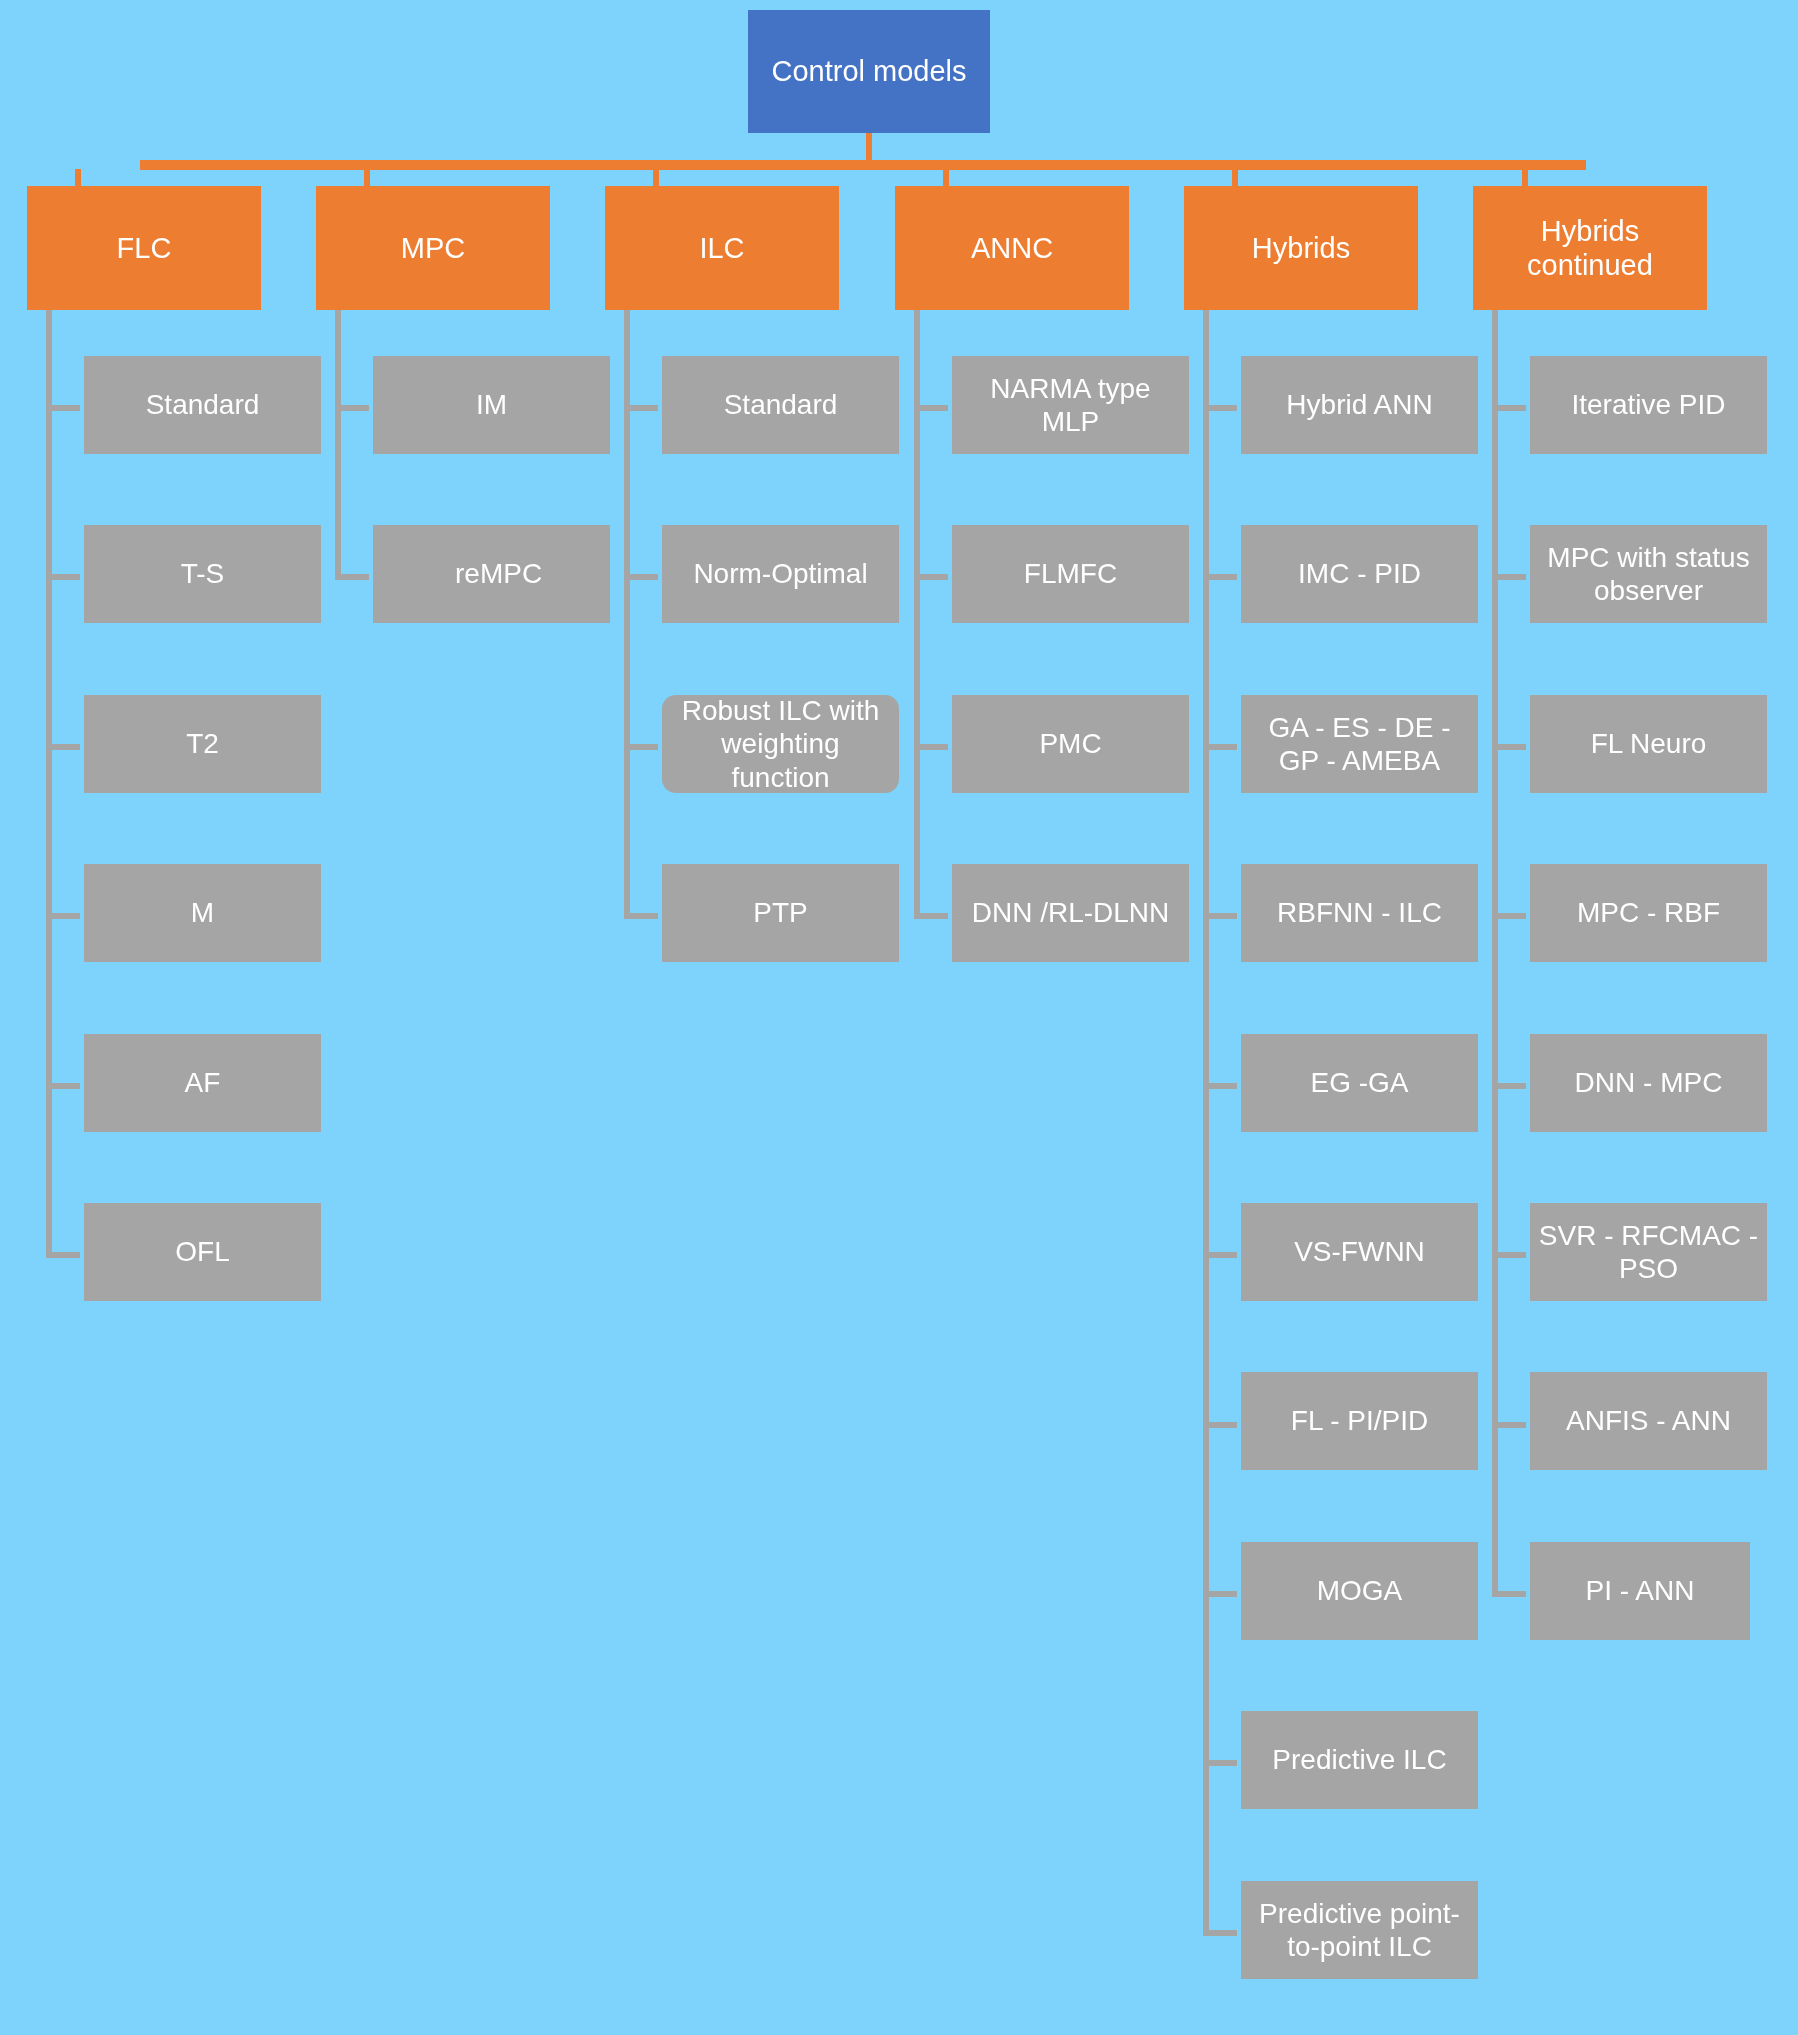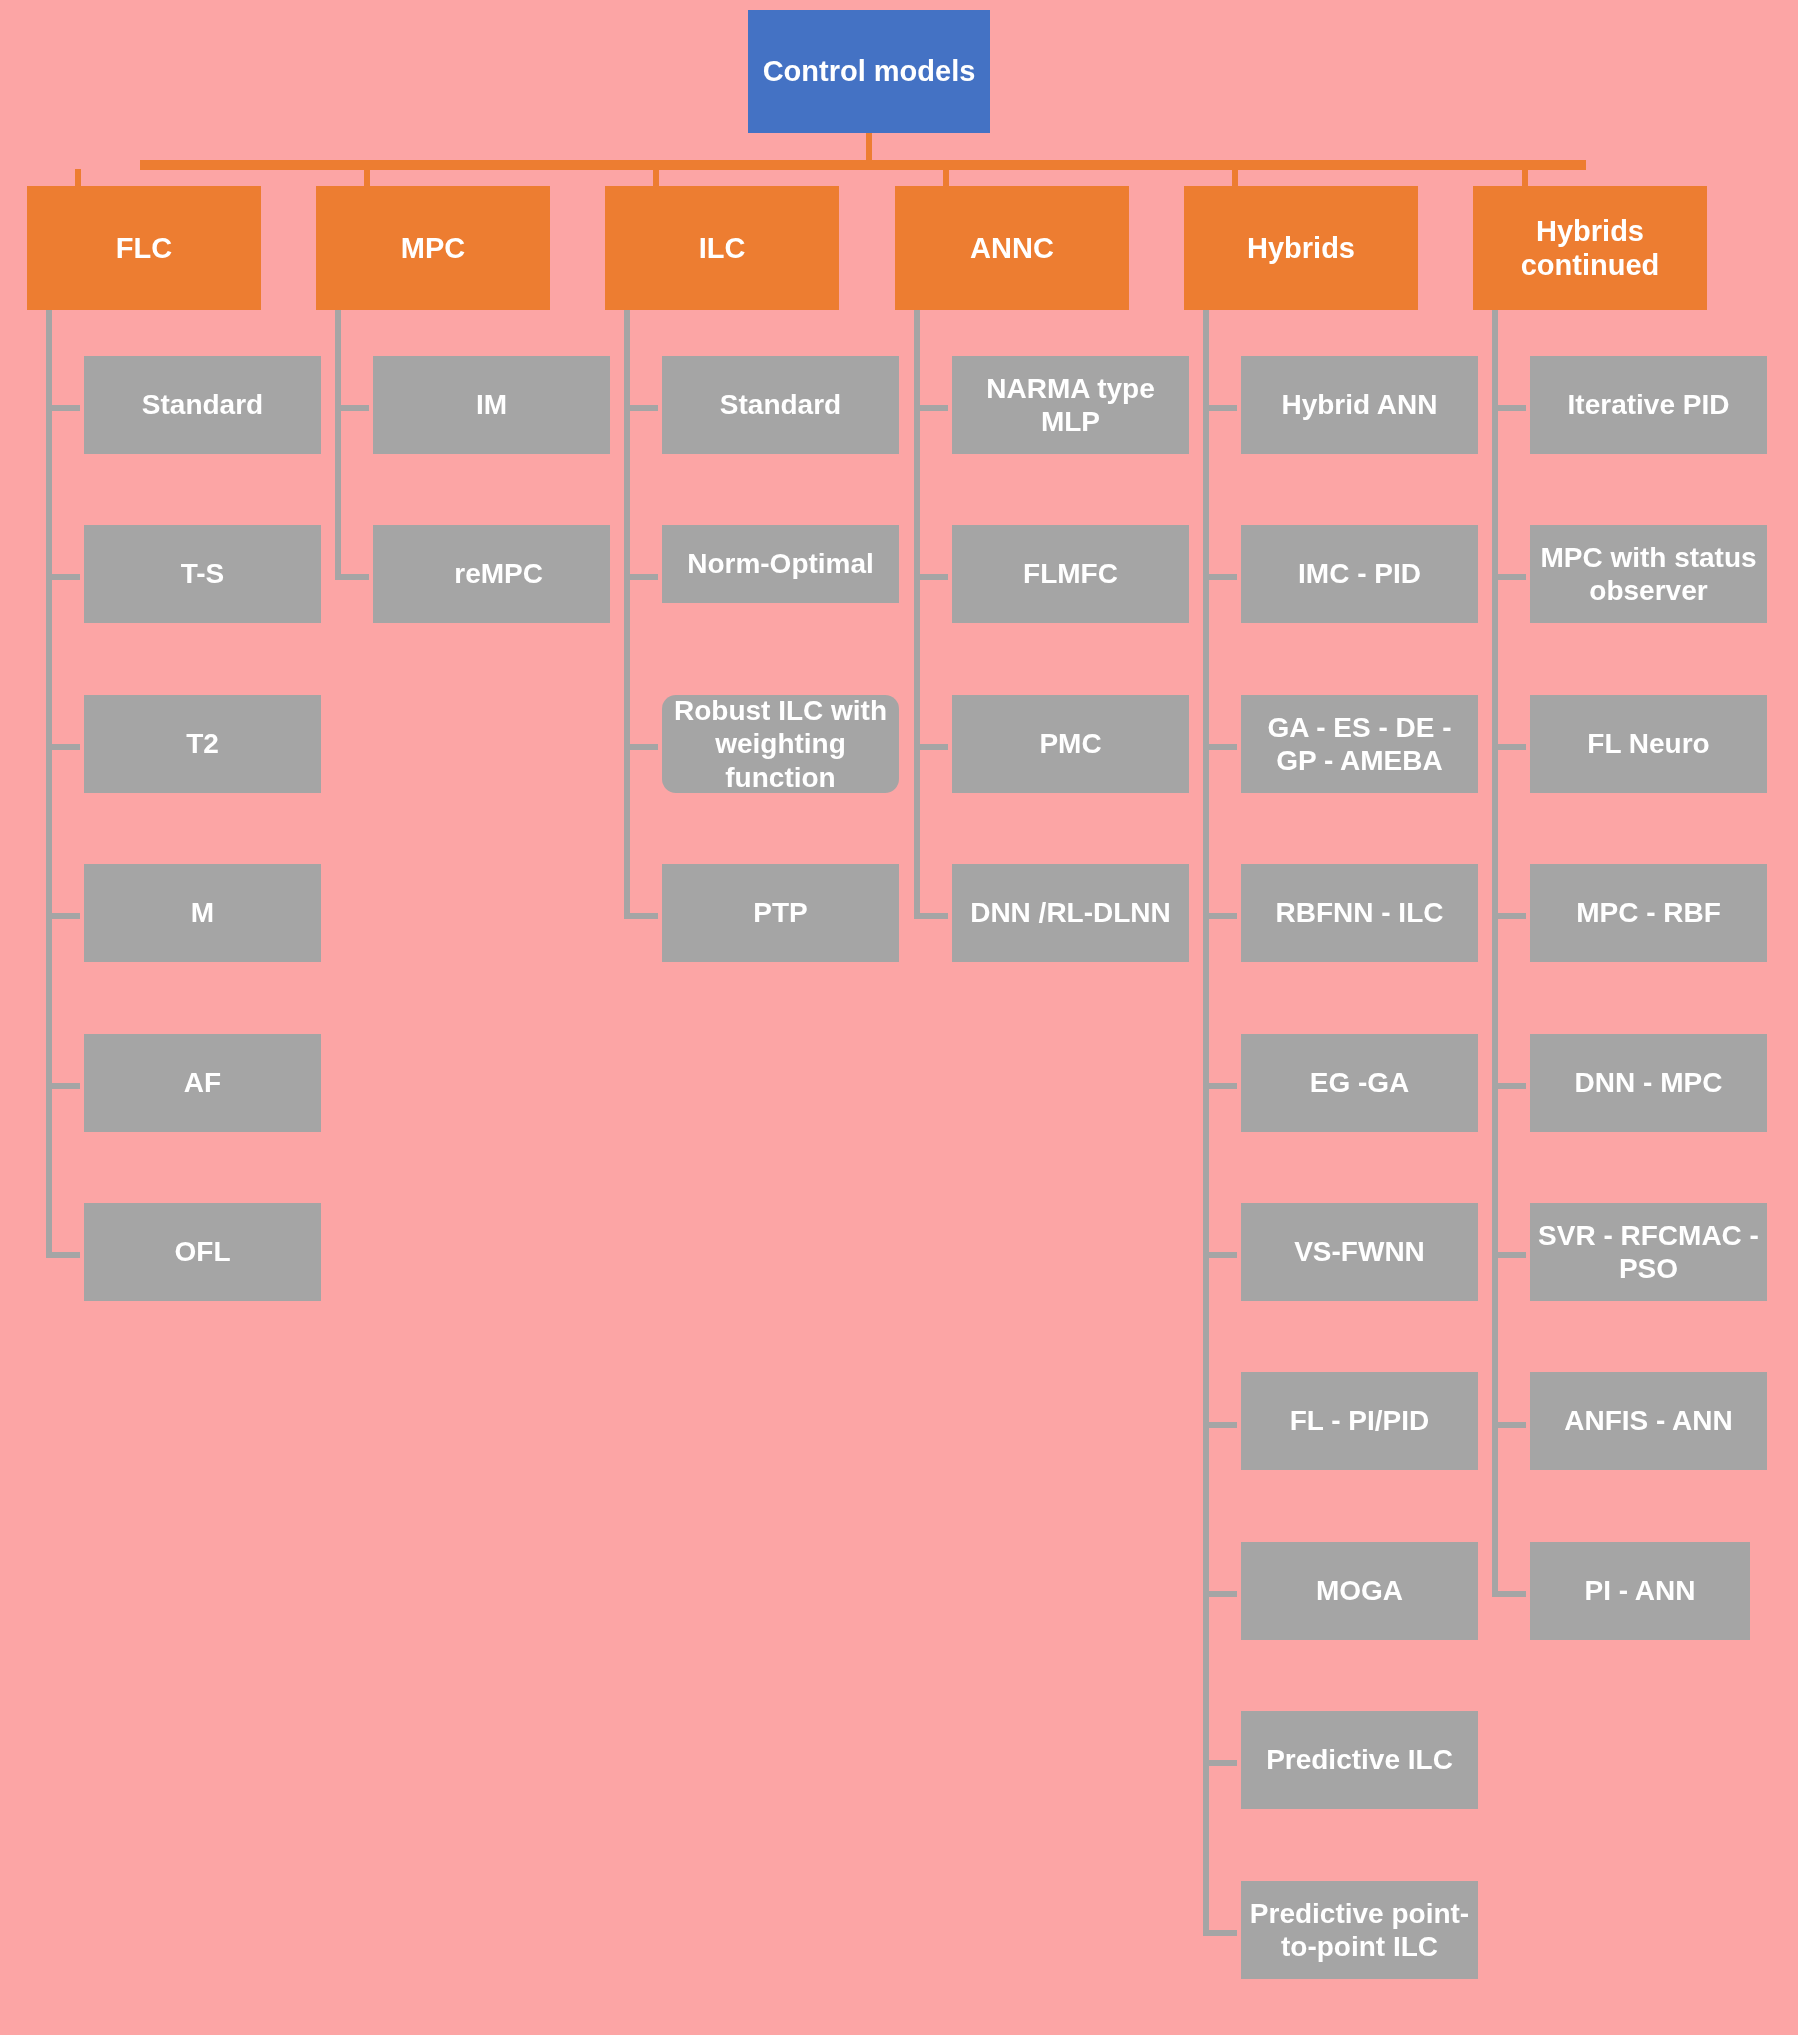--- a/index.html
+++ b/index.html
@@ -7,23 +7,22 @@
     padding: 0;
     background: #ffffff;
   }
   body {
     font-family: "Liberation Sans", sans-serif;
   }
   #chart-root {
     position: relative;
     width: 1799px;
     height: 2035px;
-    background: #fca5a5;
+    background: #7dd3fc;
     overflow: hidden;
-    font-weight: bold;
   }
 
   
   .node {
     position: absolute;
     display: flex;
     align-items: center;
     justify-content: center;
     text-align: center;
     color: #ffffff;
@@ -80,21 +79,21 @@
     <div class="conn gray" style="left: 335px; top: 405px; width: 34px; height: 6.1px;"></div>
     <div class="node leaf" style="left: 373px; top: 356px; width: 237px; height: 98px;">IM</div>
     <div class="conn gray" style="left: 335px; top: 574px; width: 34px; height: 6.1px;"></div>
     <div class="node leaf" style="left: 373px; top: 525px; width: 237px; height: 98px; padding-left: 21px;">reMPC</div>
     <div class="conn orange" style="left: 653px; top: 169px; width: 6.1px; height: 17px;"></div>
     <div class="node cat" style="left: 605px; top: 186px; width: 234px; height: 124px;">ILC</div>
     <div class="conn gray" style="left: 624px; top: 310px; width: 6.1px; height: 609px;"></div>
     <div class="conn gray" style="left: 624px; top: 405px; width: 34px; height: 6.1px;"></div>
     <div class="node leaf" style="left: 662px; top: 356px; width: 237px; height: 98px;">Standard</div>
     <div class="conn gray" style="left: 624px; top: 574px; width: 34px; height: 6.1px;"></div>
-    <div class="node leaf" style="left: 662px; top: 525px; width: 237px; height: 78px;">Norm-Optimal</div>
+    <div class="node leaf" style="left: 662px; top: 525px; width: 237px; height: 98px;">Norm-Optimal</div>
     <div class="conn gray" style="left: 624px; top: 744px; width: 34px; height: 6.1px;"></div>
     <div class="node leaf" style="left: 662px; top: 695px; width: 237px; height: 98px; border-radius: 14px;">Robust ILC with weighting function</div>
     <div class="conn gray" style="left: 624px; top: 913px; width: 34px; height: 6.1px;"></div>
     <div class="node leaf" style="left: 662px; top: 864px; width: 237px; height: 98px;">PTP</div>
     <div class="conn orange" style="left: 943px; top: 169px; width: 6.1px; height: 17px;"></div>
     <div class="node cat" style="left: 895px; top: 186px; width: 234px; height: 124px;">ANNC</div>
     <div class="conn gray" style="left: 914px; top: 310px; width: 6.1px; height: 609px;"></div>
     <div class="conn gray" style="left: 914px; top: 405px; width: 34px; height: 6.1px;"></div>
     <div class="node leaf" style="left: 952px; top: 356px; width: 237px; height: 98px;">NARMA type MLP</div>
     <div class="conn gray" style="left: 914px; top: 574px; width: 34px; height: 6.1px;"></div>

